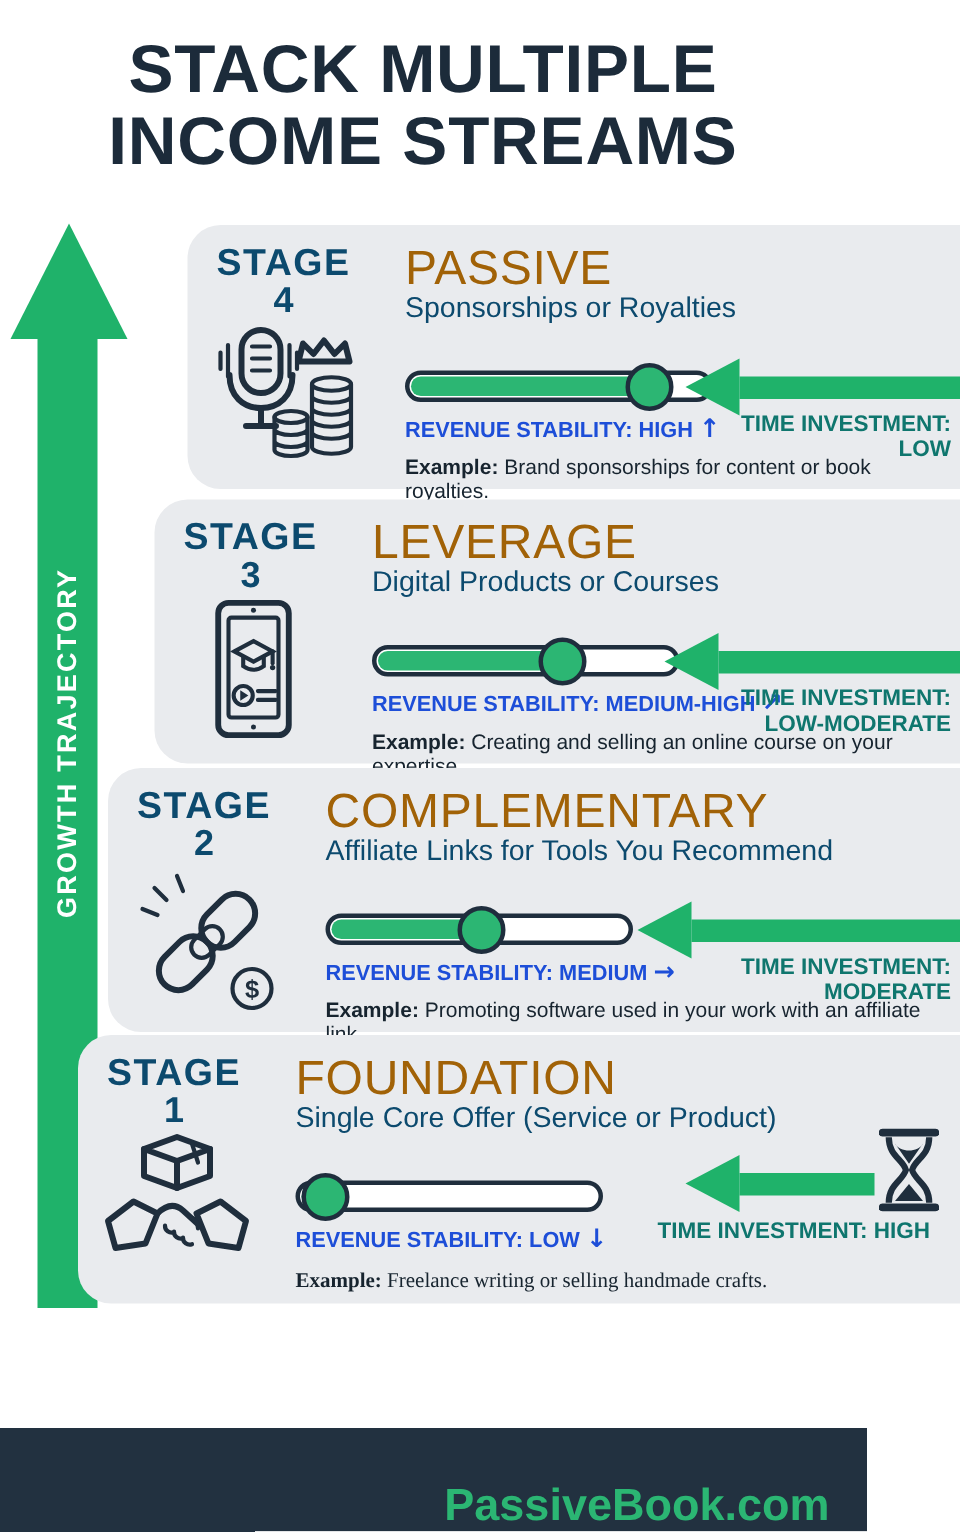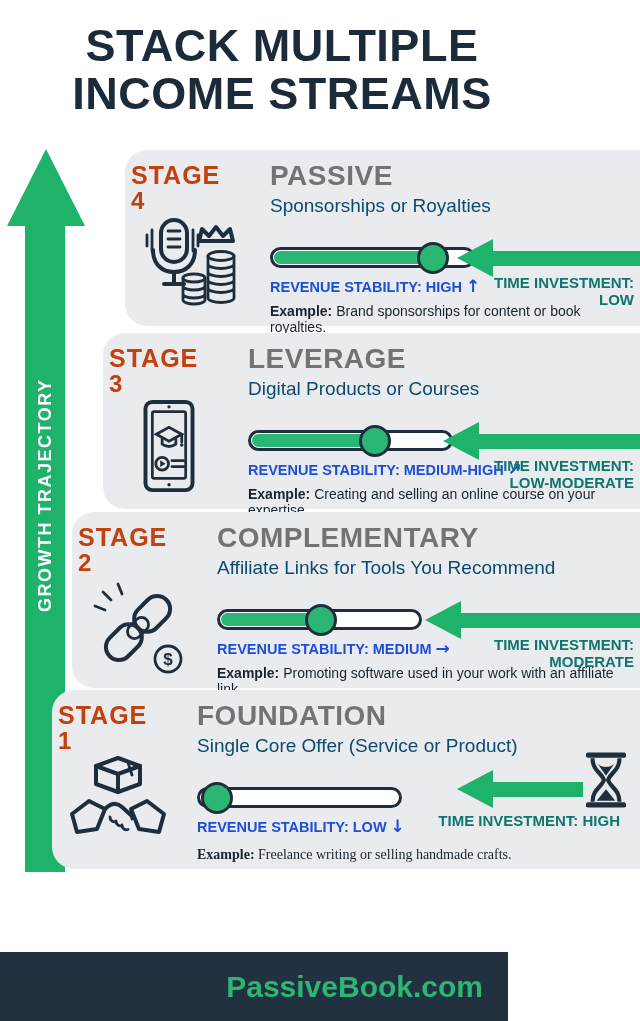--- a/index.html
+++ b/index.html
@@ -20,28 +20,28 @@
     writing-mode:vertical-rl;transform:rotate(180deg);
     color:#ffffff;font-weight:700;font-size:18px;letter-spacing:1.5px;white-space:nowrap;}
 
   
   .card{position:absolute;background:#e9ebee;border-radius:22px 0 0 22px;}
   .card.s4{left:125px;top:150px;width:515px;height:176px;}
   .card.s3{left:103px;top:333px;width:537px;height:176px;}
   .card.s2{left:72px; top:512px;width:568px;height:176px;}
   .card.s1{left:52px; top:690px;width:588px;height:179px;}
 
-  .stage-col{position:absolute;left:6px;top:12px;width:116px;text-align:left;color:#c2410c;}
+  .stage-col{position:absolute;left:6px;top:12px;width:116px;text-align:center;color:#0c4a6e;}
   .stage-word{font-size:25px;font-weight:800;letter-spacing:1px;line-height:26px;}
   .stage-num{font-size:24px;font-weight:800;line-height:25px;}
   .icon-box{position:absolute;left:14px;top:60px;width:104px;height:108px;
     display:flex;align-items:center;justify-content:center;}
 
   .content{position:absolute;left:145px;top:0;right:0;bottom:0;}
-  .c-title{position:absolute;left:0;top:10px;font-size:28px;font-weight:700;color:#737373;letter-spacing:.5px;}
+  .c-title{position:absolute;left:0;top:10px;font-size:32px;font-weight:400;color:#a16207;letter-spacing:.5px;}
   .c-sub{position:absolute;left:0;top:45px;font-size:19px;color:#0c4a6e;}
 
   .slider{position:absolute;left:0;top:97px;width:205px;height:21px;background:#ffffff;
     border:3.5px solid #1f2e3d;border-radius:12px;box-sizing:border-box;}
   .fill{position:absolute;left:1px;top:1px;bottom:1px;background:#2cb673;border-radius:7px;}
   .knob{position:absolute;right:-16px;top:50%;margin-top:-16px;width:32px;height:32px;
     border-radius:50%;background:#2cb673;border:3.5px solid #1f2e3d;box-sizing:border-box;}
 
   .stability{position:absolute;left:0;top:126px;font-size:14.5px;font-weight:700;color:#1d4ed8;white-space:nowrap;}
   .stab-arrow{font-family:"DejaVu Sans",sans-serif;font-size:17px;font-weight:700;}
@@ -61,22 +61,22 @@
   .s1 .time-label{right:20px;top:122px;}
 
   .example{position:absolute;left:0;top:153px;right:6px;font-size:14px;color:#17242f;}
   .s1 .example{top:157px;font-family:Liberation Serif, serif;}
   .example b{font-weight:700;margin-top:40px;}
 
   
   .footer-top{position:absolute;left:0;top:871px;width:640px;height:81px;background:#1b2936;
     display:flex;align-items:center;justify-content:center;
     color:#f7f8f8;font-size:31px;font-weight:500;letter-spacing:.3px;}
-  .footer-bottom{position:absolute;left:0;top:952px;width:508px;height:69px;background:#223140;
-    display:flex;align-items:center;justify-content:flex-end;padding-right:25px;box-sizing:border-box;
+  .footer-bottom{position:absolute;left:0;top:952px;width:578px;height:69px;background:#223140;
+    display:flex;align-items:flex-end;justify-content:flex-end;padding-right:25px;box-sizing:border-box;
     color:#2bb673;font-size:30px;font-weight:800;}
 
   svg .ln{fill:none;stroke:#1f2e3d;stroke-width:4;stroke-linecap:round;stroke-linejoin:round;}
   svg .ln2{fill:none;stroke:#1f2e3d;stroke-width:2.8;stroke-linecap:round;}
   svg .sld{fill:#1f2e3d;stroke:none;}
 </style>
 </head>
 <body>
 
 <div id="poster">

